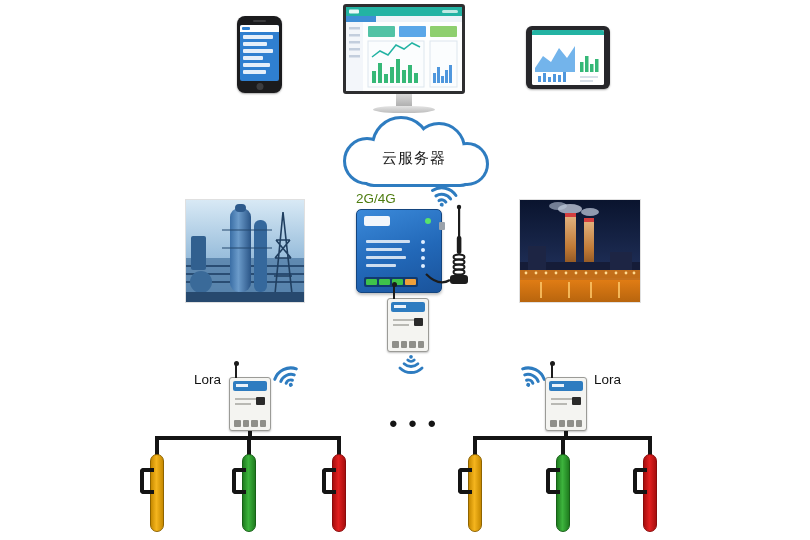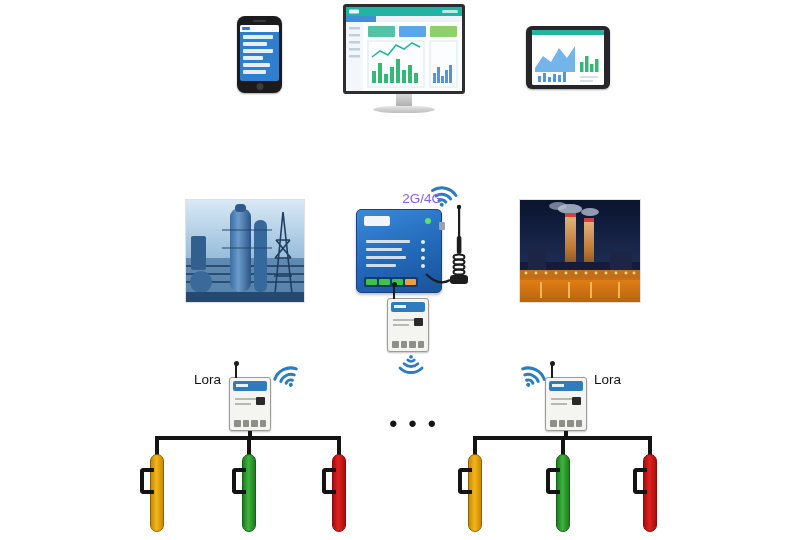--- a/index.html
+++ b/index.html
@@ -22,21 +22,21 @@
   .mon-neck { width:16px; height:12px; background:linear-gradient(#d8d8d8,#b0b0b0); margin:0 auto; }
   .mon-base { width:62px; height:7px; background:linear-gradient(#e4e4e4,#bdbdbd); border-radius:50% / 60%; margin:0 auto; }
 
   .tablet { width:84px; height:63px; background:#26262a; border-radius:6px; padding:4px 6px; box-shadow:0 1px 2px rgba(0,0,0,.35); }
   .tab-screen { width:100%; height:100%; background:#fff; border-radius:2px; overflow:hidden; position:relative; }
 
   
   .cloud-label { position:absolute; left:0; right:0; top:38px; text-align:center; font-size:15px; color:#1a1a1a; letter-spacing:1px; }
 
   
-  .gw-label { width:86px; text-align:right; font-size:13.5px; color:#8b5cf6; }
+  .gw-label { width:86px; text-align:left; font-size:13.5px; color:#4d7c0f; }
   .lora-label { font-size:13.5px; color:#111; }
   .ellipsis { width:56px; text-align:center; font-size:15px; letter-spacing:3px; color:#151515; }
 
   
   .gateway { width:86px; height:84px; background:linear-gradient(160deg,#3b8ada 0%,#2268b8 55%,#1a539b 100%);
              border:1px solid #14457f; border-radius:5px; box-shadow:0 2px 3px rgba(0,0,0,.25); }
   .gw-logo { position:absolute; top:6px; left:7px; width:26px; height:10px; background:#f2f6fb; border-radius:2px; }
   .gw-dot-green { position:absolute; top:8px; right:10px; width:6px; height:6px; border-radius:50%; background:#58e36b; }
   .gw-line { position:absolute; left:9px; height:2.5px; background:rgba(255,255,255,.78); border-radius:1px; }
   .gw-led { position:absolute; left:64px; width:4px; height:4px; border-radius:50%; background:#dfeeff; }
@@ -155,20 +155,39 @@
             <rect x="31" y="42" width="3" height="10"></rect>
         </g>
         <g fill="#d7dfe8">
           <rect x="48" y="46" width="18" height="2"></rect>
             <rect x="48" y="50" width="13" height="2"></rect>
         </g>
       </svg>
     </div>
   </div>
 
+  <div class="abs" style="left:327px; top:111px; width:174px; height:80px;">
+    <svg width="174" height="80" viewBox="0 0 174 80" style="overflow:visible;">
+      <g stroke="#2e7cc0" stroke-width="6" fill="#ffffff" stroke-linejoin="round">
+        <circle cx="40" cy="50" r="21"></circle>
+        <circle cx="74" cy="35" r="27"></circle>
+        <circle cx="112" cy="38" r="24"></circle>
+        <circle cx="140" cy="53" r="19"></circle>
+        <rect x="32" y="42" width="116" height="31" rx="15"></rect>
+      </g>
+      <g fill="#ffffff">
+        <circle cx="40" cy="50" r="21"></circle>
+        <circle cx="74" cy="35" r="27"></circle>
+        <circle cx="112" cy="38" r="24"></circle>
+        <circle cx="140" cy="53" r="19"></circle>
+        <rect x="32" y="42" width="116" height="31" rx="15"></rect>
+      </g>
+    </svg>
+    <div class="cloud-label">云服务器</div>
+  </div>
 
   <div class="abs" style="left:429px; top:181px; transform:rotate(12deg);">
     <svg width="30" height="26" viewBox="0 0 30 26">
       <g stroke="#2e7cc0" stroke-width="3" fill="none" stroke-linecap="round">
         <path d="M3 12 A 17 17 0 0 1 27 12"></path>
         <path d="M7.5 16.5 A 11 11 0 0 1 22.5 16.5"></path>
         <path d="M11.5 20.5 A 5 5 0 0 1 18.5 20.5"></path>
       </g>
       <circle cx="15" cy="24" r="2" fill="#2e7cc0"></circle>
     </svg>

